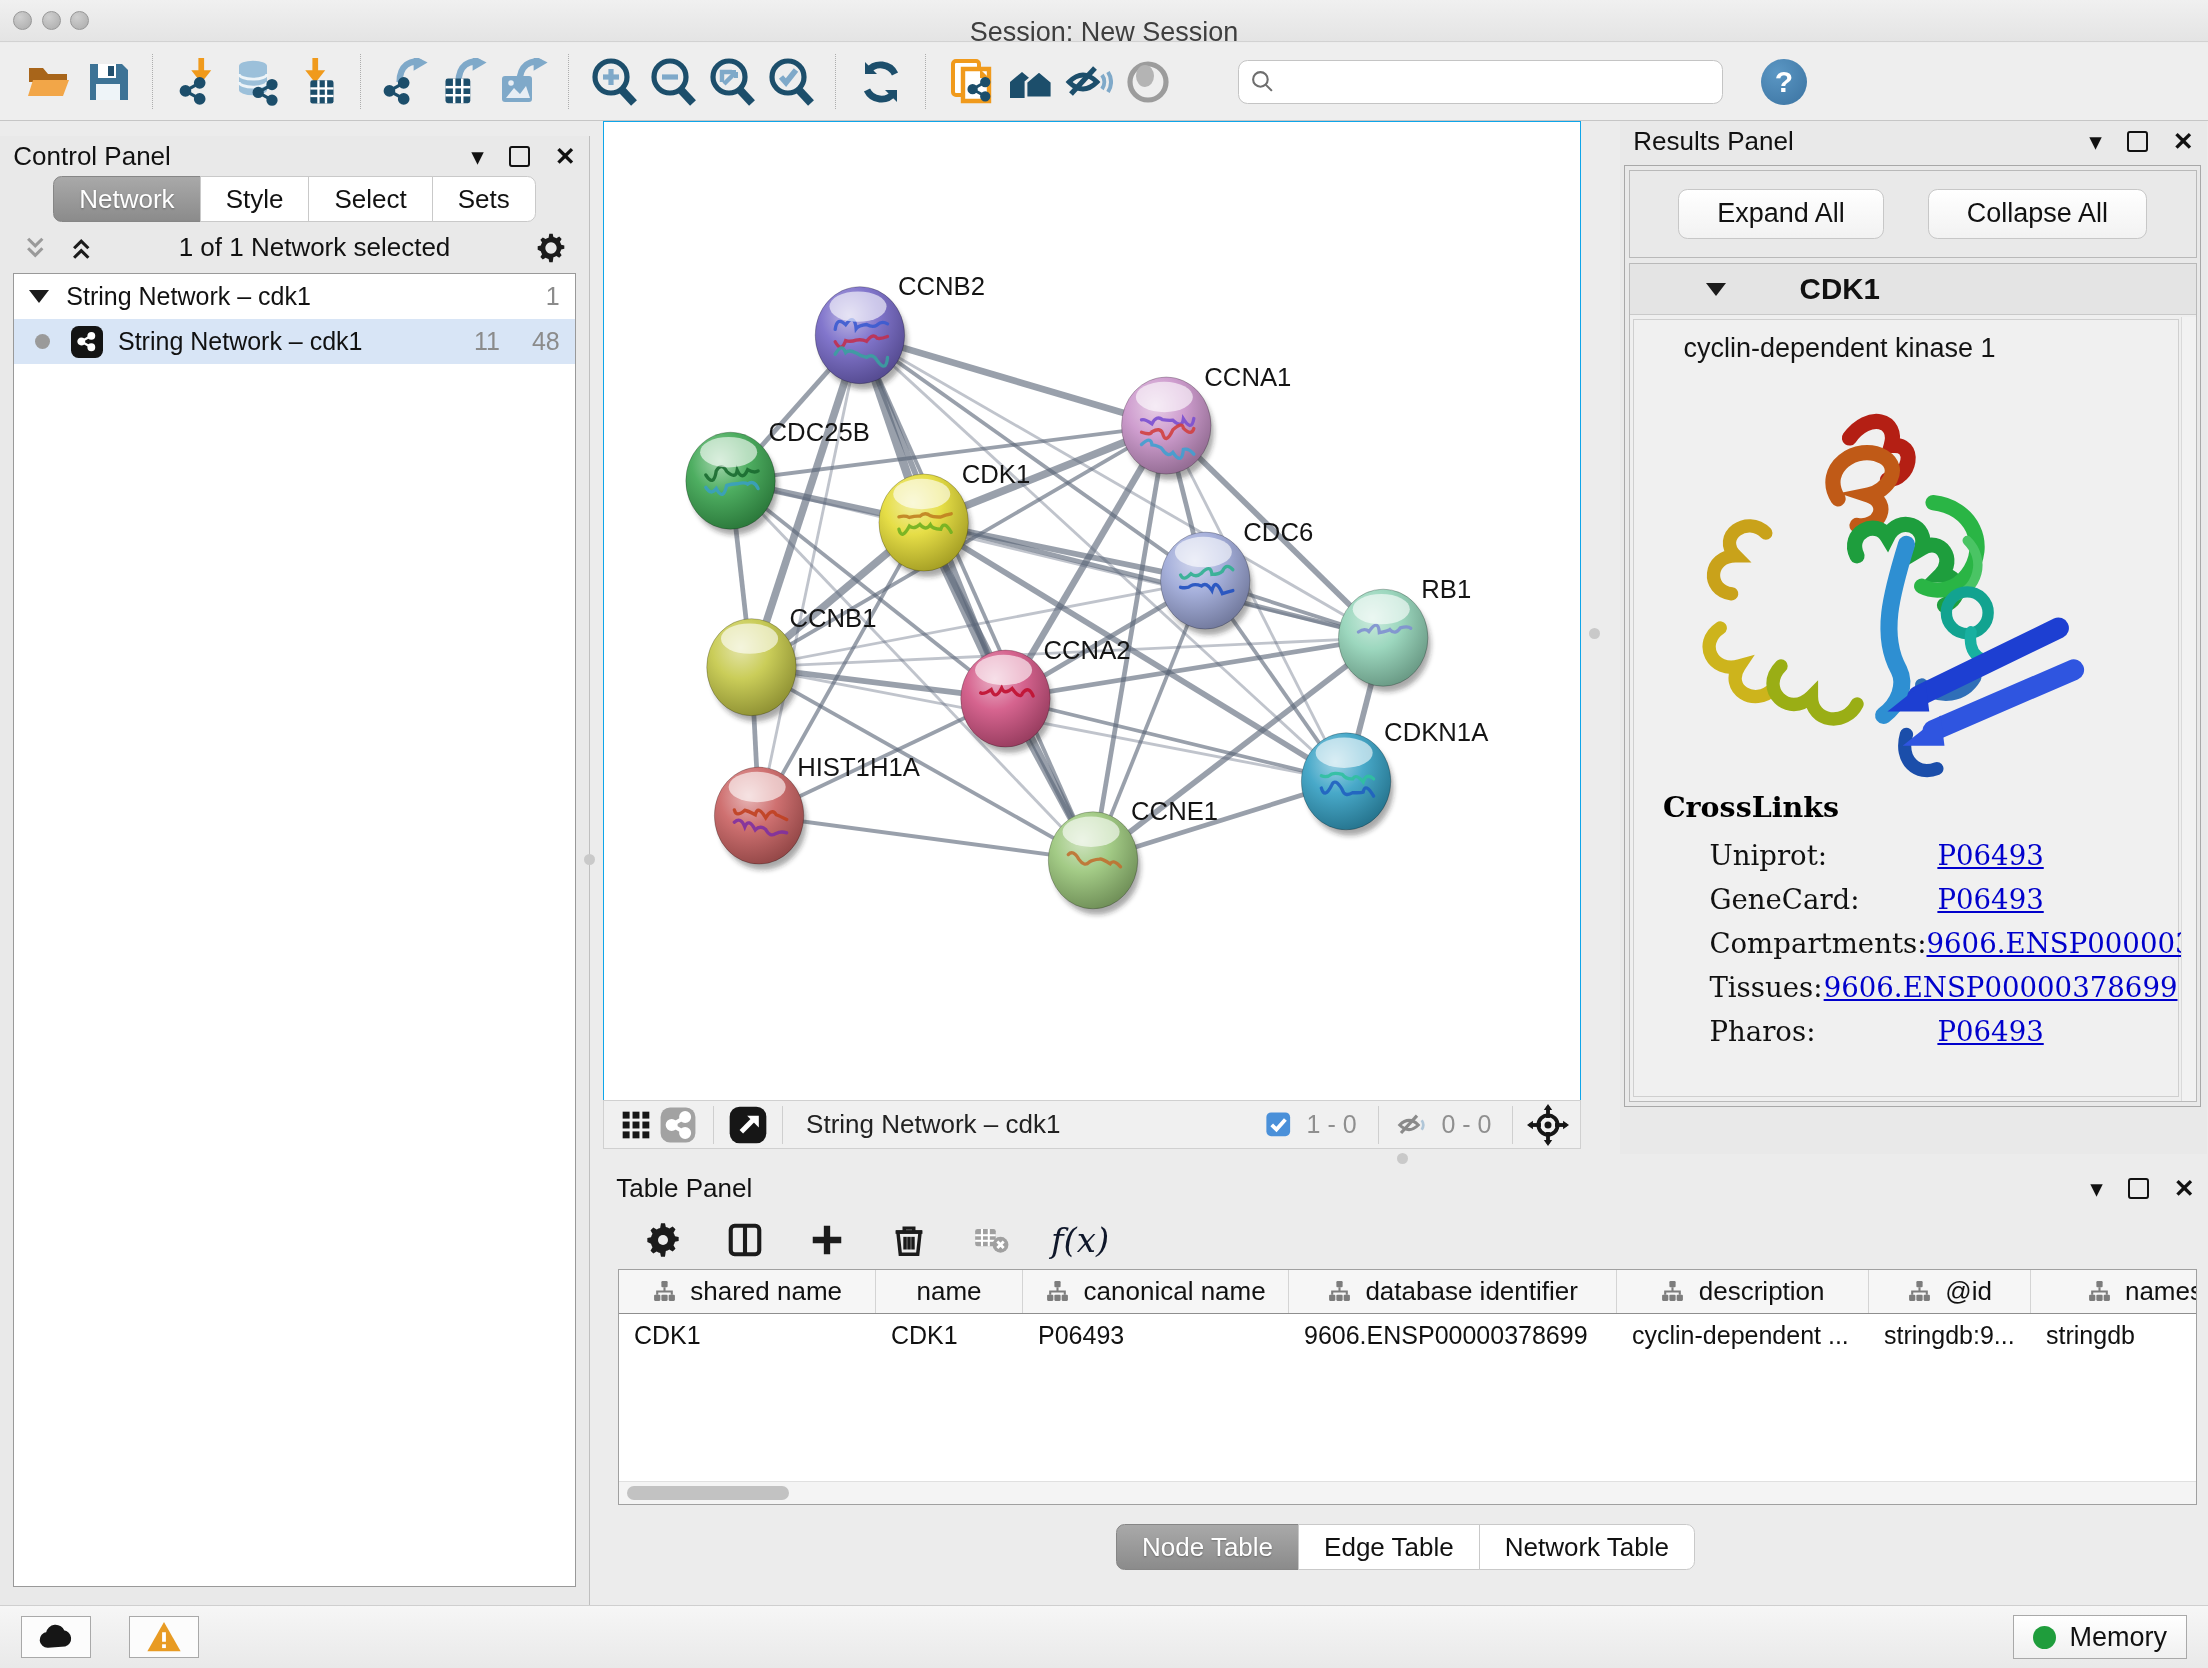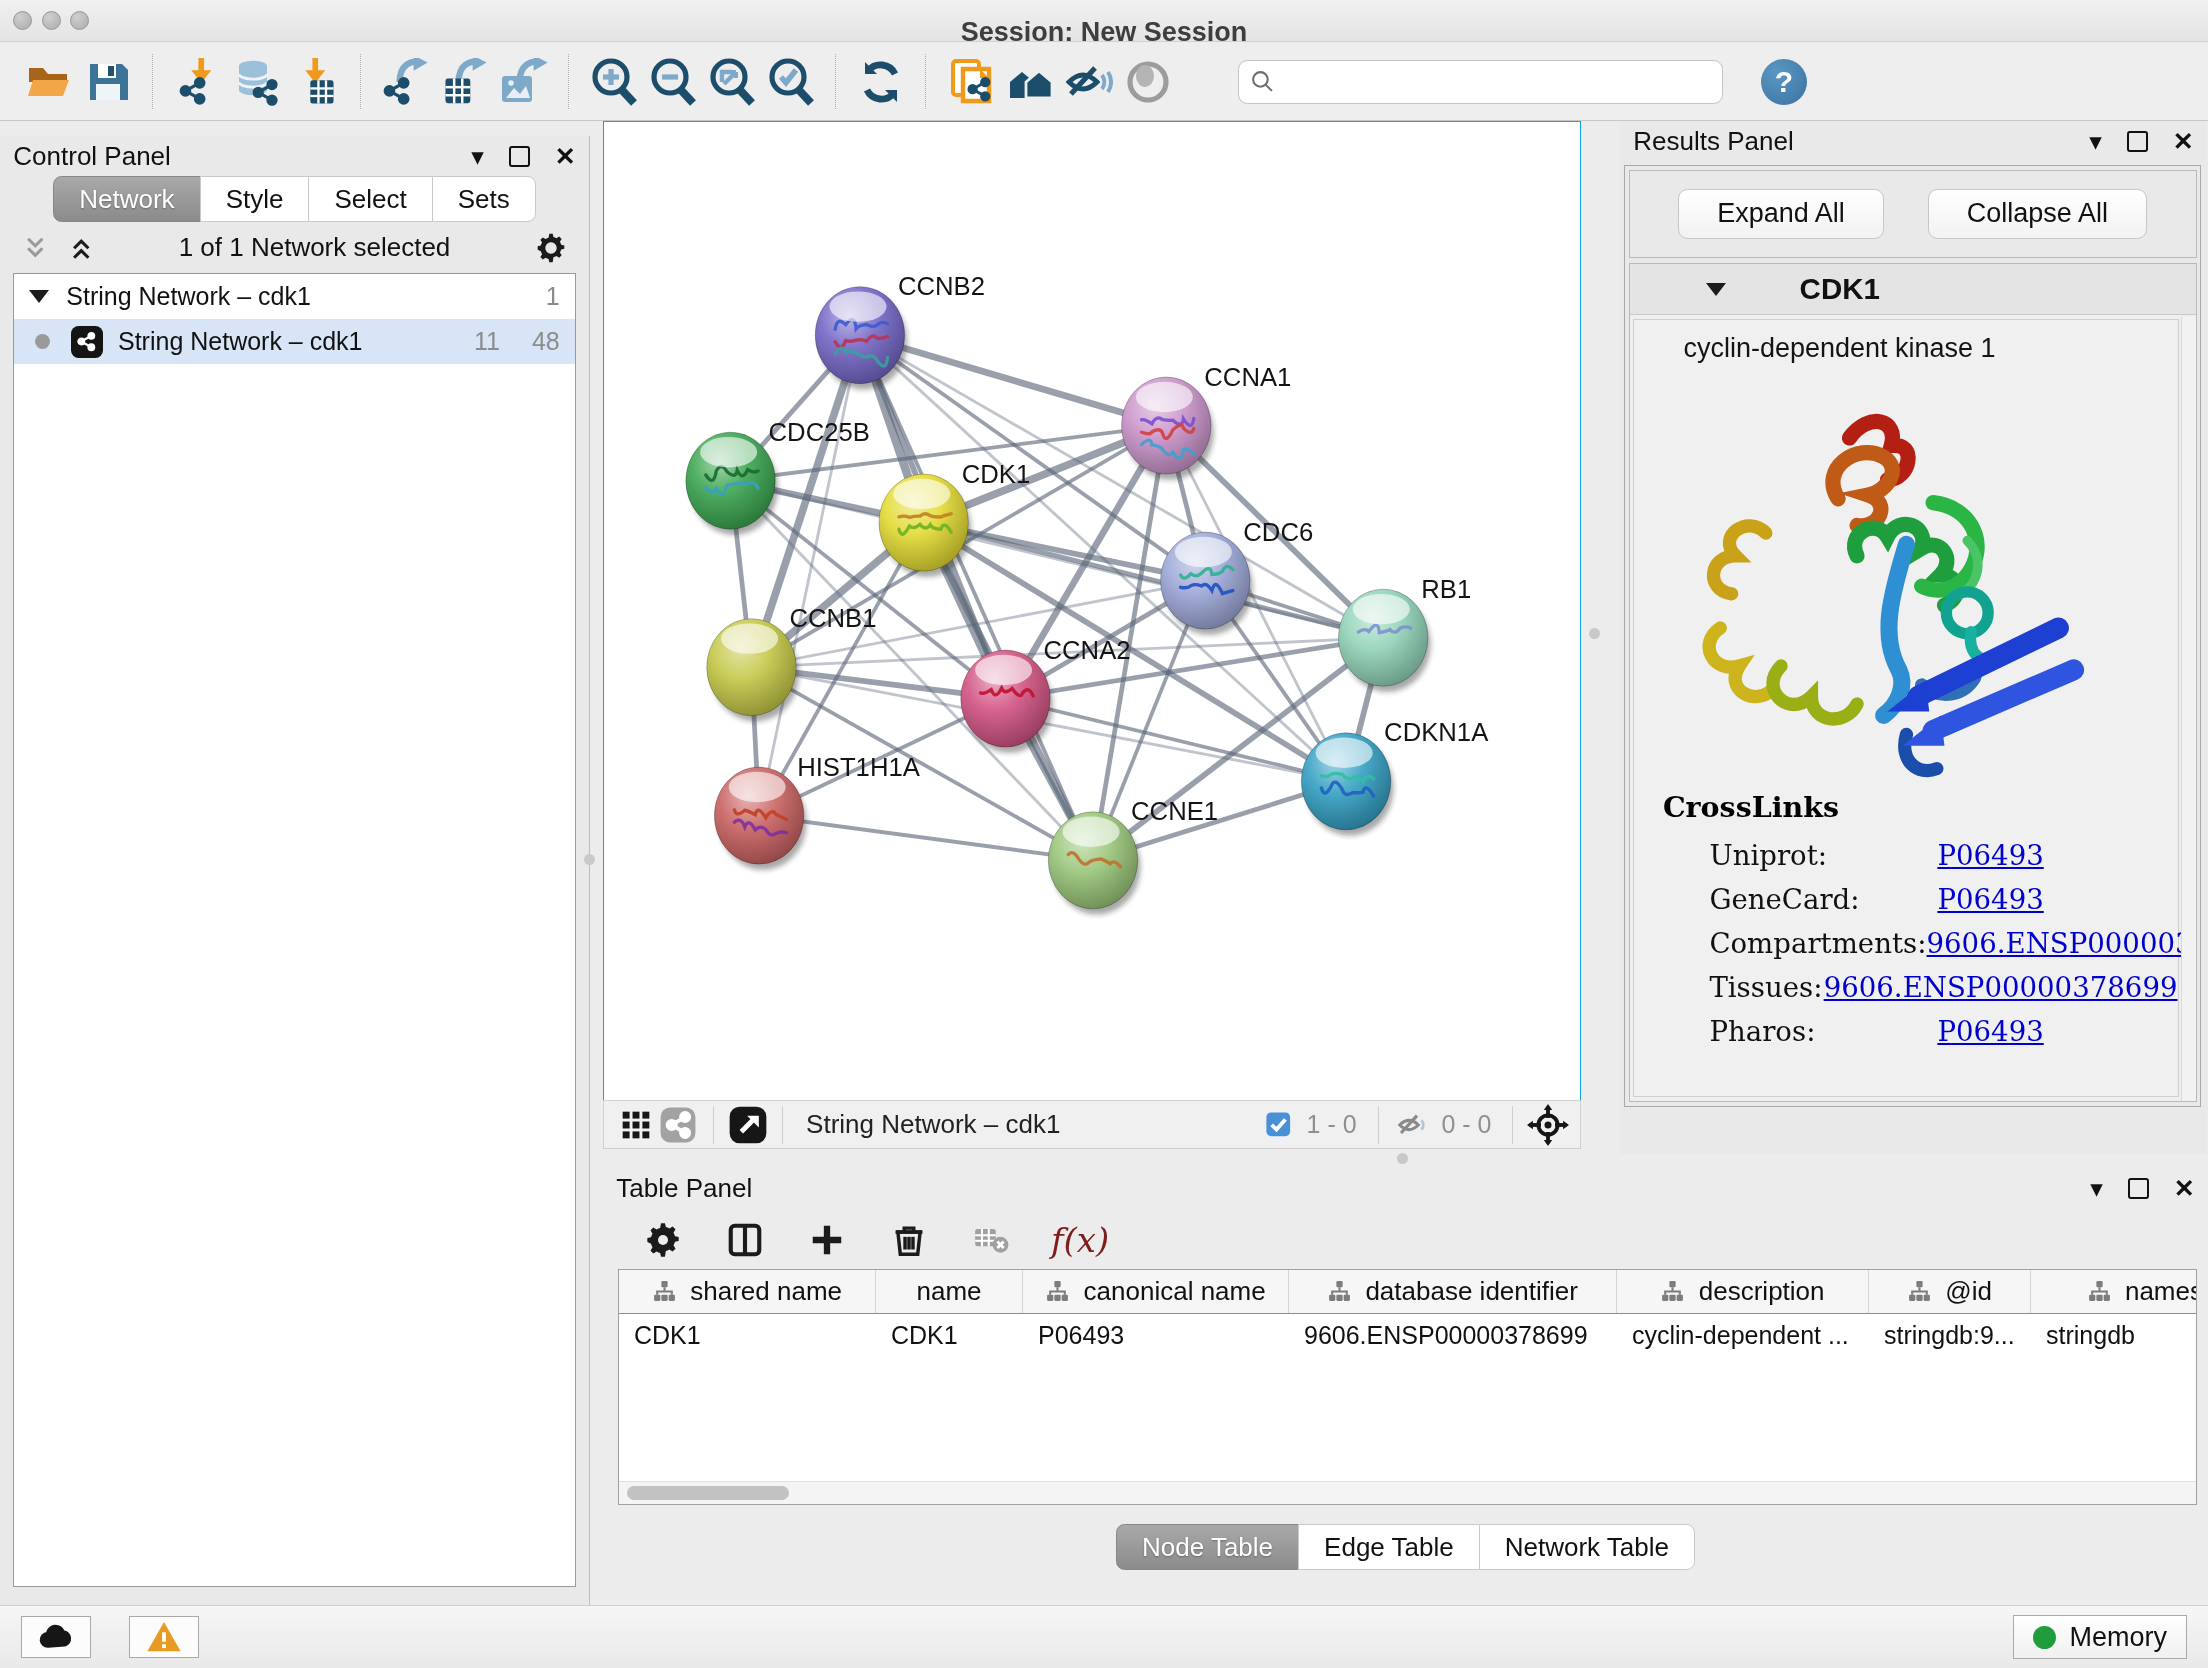--- a/index.html
+++ b/index.html
@@ -7,21 +7,21 @@
     font-family:"Liberation Sans", sans-serif; background:#ececec; }
   .window { position:relative; width:2208px; height:1668px; background:#ececec; }
 
   
   .titlebar { position:absolute; left:0; top:0; right:0; height:42px;
     background:linear-gradient(#f0f0f0,#e4e4e4); border-bottom:1px solid #d2d2d2;
     display:flex; align-items:center; }
   .traffic { position:absolute; left:13.3px; top:11.4px; display:flex; gap:9.5px; }
   .traffic span { width:19px; height:19px; border-radius:50%;
     background:radial-gradient(circle at 35% 30%, #cfcfcf, #ababab); border:1px solid #979797; }
-  .win-title { width:100%; text-align:center; font-size:27px; color:#3e3e3e; font-weight:700;margin-top:24px; }
+  .win-title { width:100%; text-align:center; font-size:27px; color:#3e3e3e; font-weight:400;margin-top:24px; }
 
   
   .toolbar { position:absolute; left:0; top:43px; right:0; height:78px; background:#eeeeee;
     border-bottom:1px solid #c6c6c6; display:flex; align-items:center; padding:0 19px; }
   .tbtn { width:59px; height:59px; display:flex; align-items:center; justify-content:center; }
   .tbtn svg { width:48px; height:48px; }
   .tsep { width:0; height:55px; border-left:1.9px dotted #adadad; margin:0 15px; }
   .search-wrap { margin-left:61px; width:485px; height:44px; background:#fff;
     border:1.9px solid #c4c4c4; border-radius:9.5px; display:flex; align-items:center; padding:0 11.4px; }
   .search-wrap svg { width:25px; height:25px; margin-right:9.5px; flex:none; }
@@ -101,21 +101,21 @@
   .xl-link { font-family:"DejaVu Serif","Liberation Serif",serif; font-size:27.6px;
     color:#0000cc; text-decoration:underline; }
   .rp-vscroll { position:absolute; right:0; top:53px; bottom:0; width:15px; background:#f2f2f2;
     border-left:1px solid #dadada; }
 
   
   .table-panel { position:absolute; left:603px; top:1168px; right:0; bottom:63px; background:#ececec; }
   .tp-toolbar { display:flex; align-items:center; gap:38px; padding:9.5px 0 7.6px 38px; }
   .tp-toolbar .tpi { width:44px; height:44px; display:flex; align-items:center; justify-content:center; }
   .fx { font-family:"DejaVu Serif","Liberation Serif",serif; font-style:italic;
-    font-size:34px; color:#7f1d1d; }
+    font-size:34px; color:#0f172a; }
   .tp-box { margin:0 11.4px 0 15px; border:1.9px solid #a0a0a0; background:#fff; height:236px;
     display:flex; flex-direction:column; overflow:hidden; position:relative; }
   .tp-header { display:flex; height:44px; background:#f6f6f6; border-bottom:1.9px solid #8e8e8e; flex:none; }
   .th-cell { display:flex; align-items:center; justify-content:center; gap:13.3px;
     font-size:26px; color:#111; border-right:1px solid #d4d4d4; flex:none; overflow:hidden; white-space:nowrap; }
   .th-cell svg { flex:none; }
   .tp-row { display:flex; height:42px; flex:none; }
   .td-cell { font-size:25px; color:#111; padding-left:15px; display:flex; align-items:center;
     flex:none; overflow:hidden; white-space:nowrap; }
   .tp-fill { flex:1; background:#fff; }

